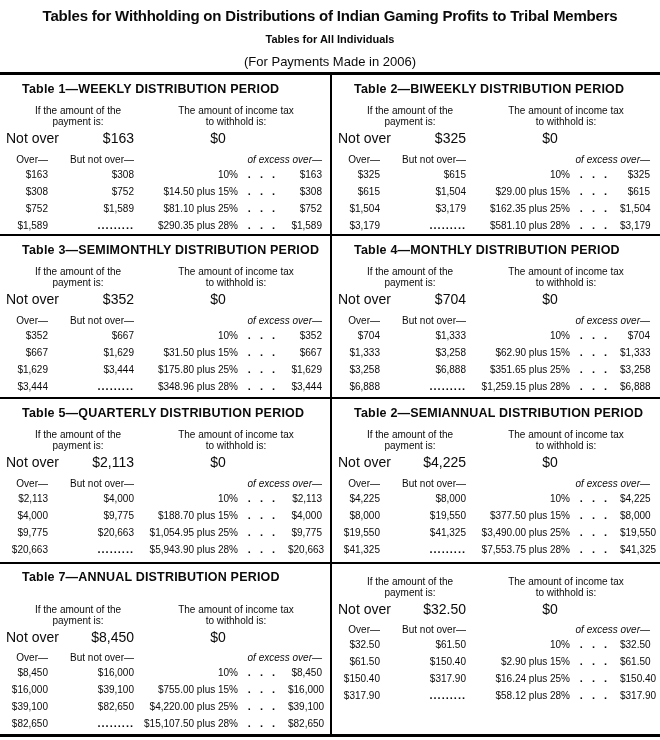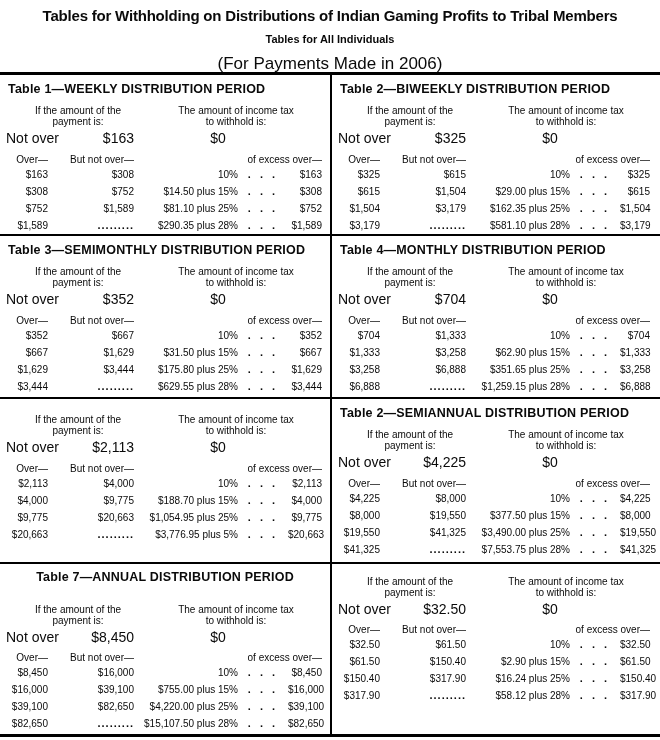--- a/index.html
+++ b/index.html
@@ -18,43 +18,43 @@
     padding-top: 7px;
   }
   .page-title {
     font-size: 15px; font-weight: bold; letter-spacing: -0.2px;
     line-height: 18px;
   }
   .page-subtitle {
     font-size: 11px; font-weight: bold; margin-top: 8px;
   }
   .page-note {
-    font-size: 17px; font-weight: normal; margin-top: 9px;
+    font-size: 13px; font-weight: normal; margin-top: 9px;
   }
   
   .sec {
     display: grid;
     grid-template-columns: 330px 328px;
     border-bottom: 2px solid #000;
   }
   .sec1 { height: 161px; }
   .sec2 { height: 163px; }
   .sec3 { height: 165px; }
   .sec4 { height: 173px; border-bottom-width: 3px; }
   .cell {
     padding: 7px 8px 0 6px;
     overflow: hidden;
   }
   .cell.right { border-left: 2px solid #000; }
   .t-title {
     font-size: 12.5px; font-weight: bold; line-height: 15px;
-    letter-spacing: 0.2px; margin-left: 2px;
+    letter-spacing: 0.2px; margin-left: 16px;
   }
   .sec4 .cell { padding-top: 6px; }
-  .sec4 .t-title { line-height: 14px; min-height: 28px; text-align: center; }
+  .sec4 .t-title { line-height: 14px; min-height: 28px; }
   .t-labels {
     margin-top: 8px;
     display: grid; grid-template-columns: 144px 1fr;
     font-size: 10px; line-height: 11px; text-align: center;
   }
   .sec4 .t-labels { margin-top: 6px; }
   .t-notover {
     margin-top: 5px;
     display: grid; grid-template-columns: 60px 68px 168px 1fr;
     font-size: 14px; line-height: 13px;
@@ -67,21 +67,21 @@
     font-size: 10px;
   }
   .t-colhead { margin-top: 8px; line-height: 13px; }
   .sec4 .t-colhead { margin-top: 7px; }
   .t-row { line-height: 17px; }
   .c1, .c2, .c3, .c5 { text-align: right; }
   .c4 {
     text-align: center; font-weight: bold;
     letter-spacing: 3px; font-size: 11px;
   }
-  .t-colhead .cx { grid-column: 3 / 6; text-align: right; }
+  .t-colhead .cx { grid-column: 3 / 6; text-align: right; font-style: italic; }
   .t-row:last-child .c2 {
     font-weight: bold; letter-spacing: 1px; font-size: 11px;
   }
 </style>
 </head>
 <body>
 
 <header class="page-header">
   <h1 class="page-title">Tables for Withholding on Distributions of Indian Gaming Profits to Tribal Members</h1>
   <div class="page-subtitle">Tables for All Individuals</div>
@@ -234,21 +234,21 @@
         <div class="grid t-row">
       <span class="c1">$1,629</span>
       <span class="c2">$3,444</span>
       <span class="c3">$175.80 plus 25%</span>
       <span class="c4">. . .</span>
       <span class="c5">$1,629</span>
     </div>
         <div class="grid t-row">
       <span class="c1">$3,444</span>
       <span class="c2">.........</span>
-      <span class="c3">$629.55 plus 28%</span>
+      <span class="c3">$348.96 plus 28%</span>
       <span class="c4">. . .</span>
       <span class="c5">$3,444</span>
     </div>
       </section>
 
   <section class="cell right">
     <h2 class="t-title">Table 4—MONTHLY DISTRIBUTION PERIOD</h2>
     <div class="t-labels">
       <div class="lab-left">
         <div>If the amount of the</div>
@@ -294,20 +294,21 @@
       <span class="c1">$6,888</span>
       <span class="c2">.........</span>
       <span class="c3">$1,259.15 plus 28%</span>
       <span class="c4">. . .</span>
       <span class="c5">$6,888</span>
     </div>
       </section>
 </div>
     <div class="sec sec3">
   <section class="cell">
+    <h2 class="t-title">Table 5—QUARTERLY DISTRIBUTION PERIOD</h2>
     <div class="t-labels">
       <div class="lab-left">
         <div>If the amount of the</div>
         <div>payment is:</div>
       </div>
       <div class="lab-right">
         <div>The amount of income tax</div>
         <div>to withhold is:</div>
       </div>
     </div>
@@ -338,21 +339,21 @@
         <div class="grid t-row">
       <span class="c1">$9,775</span>
       <span class="c2">$20,663</span>
       <span class="c3">$1,054.95 plus 25%</span>
       <span class="c4">. . .</span>
       <span class="c5">$9,775</span>
     </div>
         <div class="grid t-row">
       <span class="c1">$20,663</span>
       <span class="c2">.........</span>
-      <span class="c3">$3,776.95 plus 5%</span>
+      <span class="c3">$5,943.90 plus 28%</span>
       <span class="c4">. . .</span>
       <span class="c5">$20,663</span>
     </div>
       </section>
 
   <section class="cell right">
     <h2 class="t-title">Table 2—SEMIANNUAL DISTRIBUTION PERIOD</h2>
     <div class="t-labels">
       <div class="lab-left">
         <div>If the amount of the</div>

